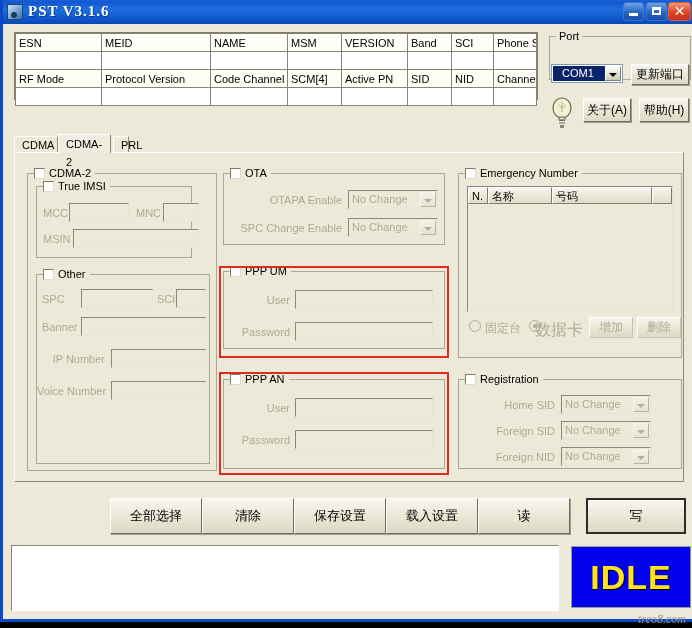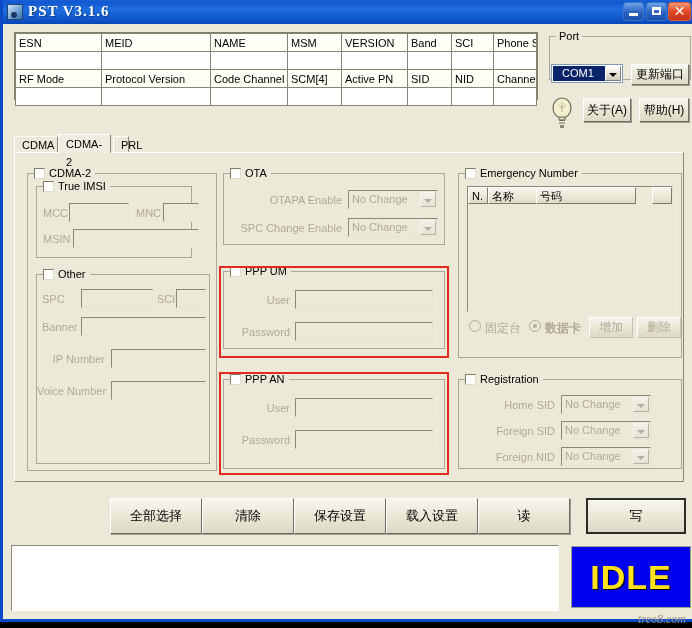--- a/index.html
+++ b/index.html
@@ -404,28 +404,28 @@
       </div>
 
       <div class="gbox" style="left:443px;top:20px;width:224px;height:185px;">
         <span class="cap">
           <span class="cb"></span><span>Emergency Number</span>
         </span>
         <div id="emlist">
           <div id="emhdr">
             <div class="hc" style="left:0;width:20px;">N.</div>
             <div class="hc" style="left:20px;width:64px;">名称</div>
-            <div class="hc" style="left:68px;width:100px;">号码</div>
+            <div class="hc" style="left:84px;width:100px;">号码</div>
             <div class="hc" style="left:184px;width:20px;"></div>
           </div>
         </div>
         <span class="radio" style="left:10px;top:146px;"></span>
         <span class="lbl" style="left:26px;top:146px;font-size:12px;">固定台</span>
         <span class="radio on" style="left:70px;top:146px;"></span>
-        <span class="lbl" style="left:86px;top:146px;font-size:12px;font-weight:bold;">数据卡</span>
+        <span class="lbl" style="left:76px;top:146px;font-size:16px;">数据卡</span>
         <div class="w98btn" style="left:130px;top:143px;width:44px;height:21px;line-height:19px;color:#b0aa96;box-shadow:none;border-right-color:#c6c3b4;border-bottom-color:#c6c3b4;">增加</div>
         <div class="w98btn" style="left:178px;top:143px;width:44px;height:21px;line-height:19px;color:#b0aa96;box-shadow:none;border-right-color:#c6c3b4;border-bottom-color:#c6c3b4;">删除</div>
       </div>
 
       <div class="gbox" style="left:443px;top:226px;width:224px;height:90px;">
         <span class="cap">
           <span class="cb"></span><span>Registration</span>
         </span>
         <span class="lbl r" style="left:10px;top:19px;width:86px;">Home SID</span>
         <div class="combo" style="left:102px;top:15px;width:90px;">

